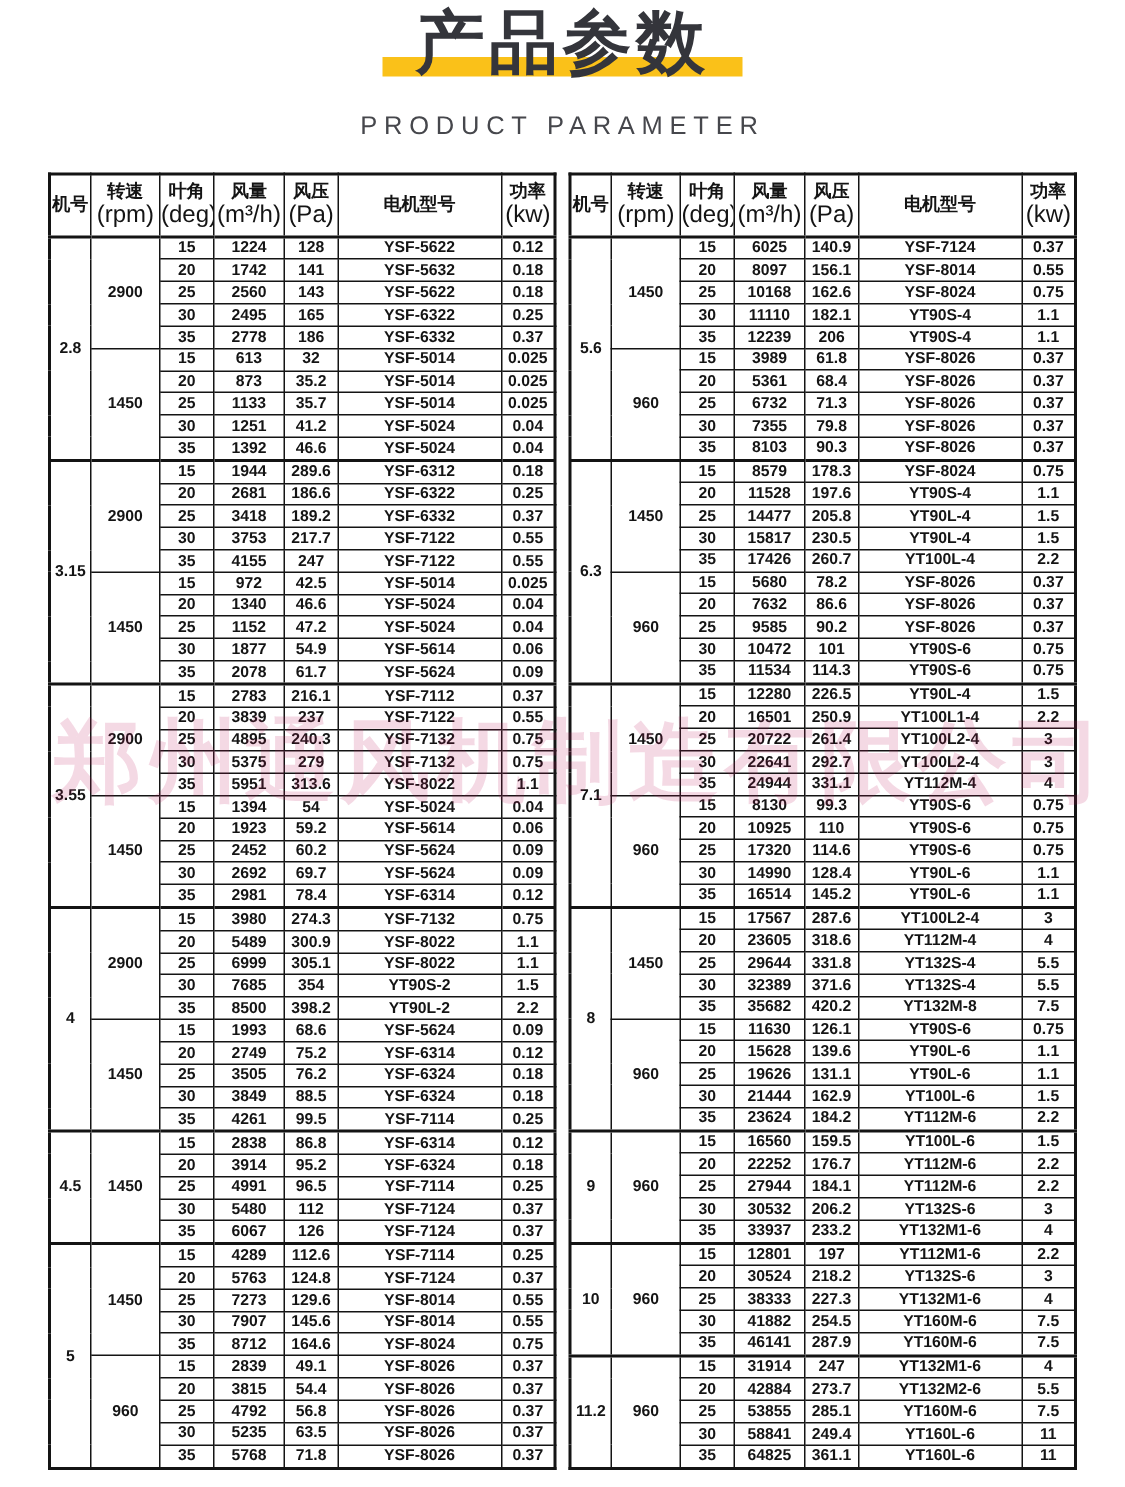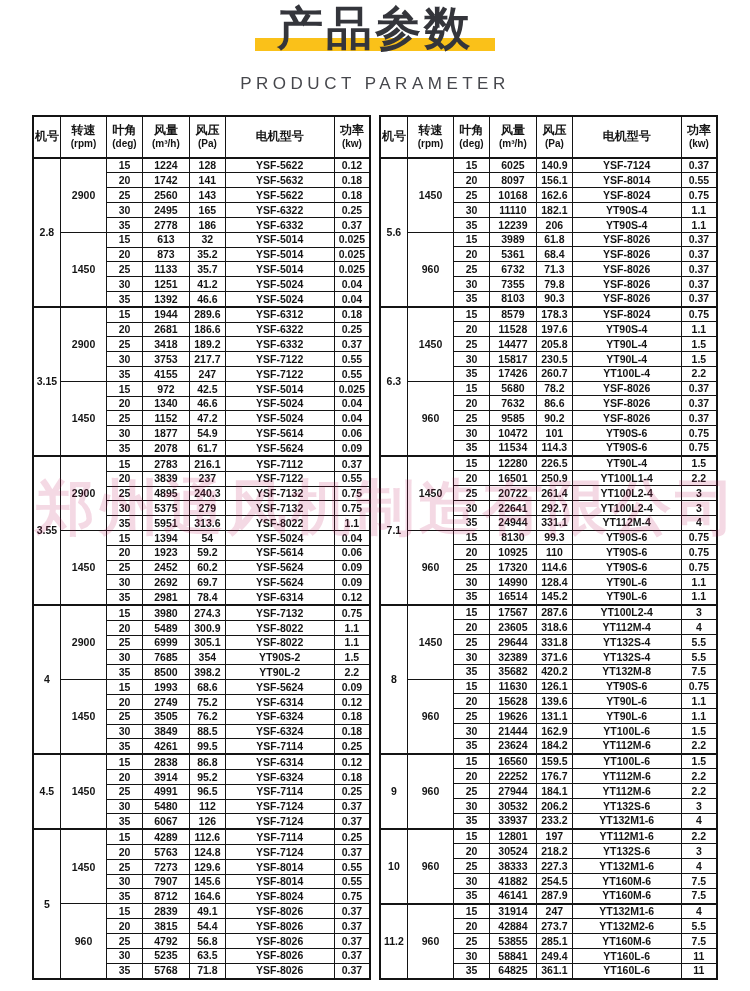--- a/index.html
+++ b/index.html
@@ -48,21 +48,21 @@
     padding:0;
     color:#141414;
     overflow:hidden;
     white-space:nowrap;
   }
   table.param th{
     font-size:12px; font-weight:bold;
     height:40px; line-height:1.2;
     border-bottom-width:2px;
   }
-  .th-sub{ font-size:10px; font-weight:bold; }
+  .th-sub{ font-size:16px; font-weight:normal; }
   table.param td{
     font-size:10.5px; font-weight:bold;
     height:13.8px; line-height:1;
   }
   tr.section-start td{ border-top-width:2px; }
   td.model-cell{ font-size:11px; }
   td.rpm-cell{ font-size:11px; }
   col.c-machine{width:8.1%} col.c-rpm{width:13.8%} col.c-angle{width:10.5%}
   col.c-volume{width:14.1%} col.c-pressure{width:10.5%} col.c-motor{width:32.4%}
   col.c-power{width:10.6%}

